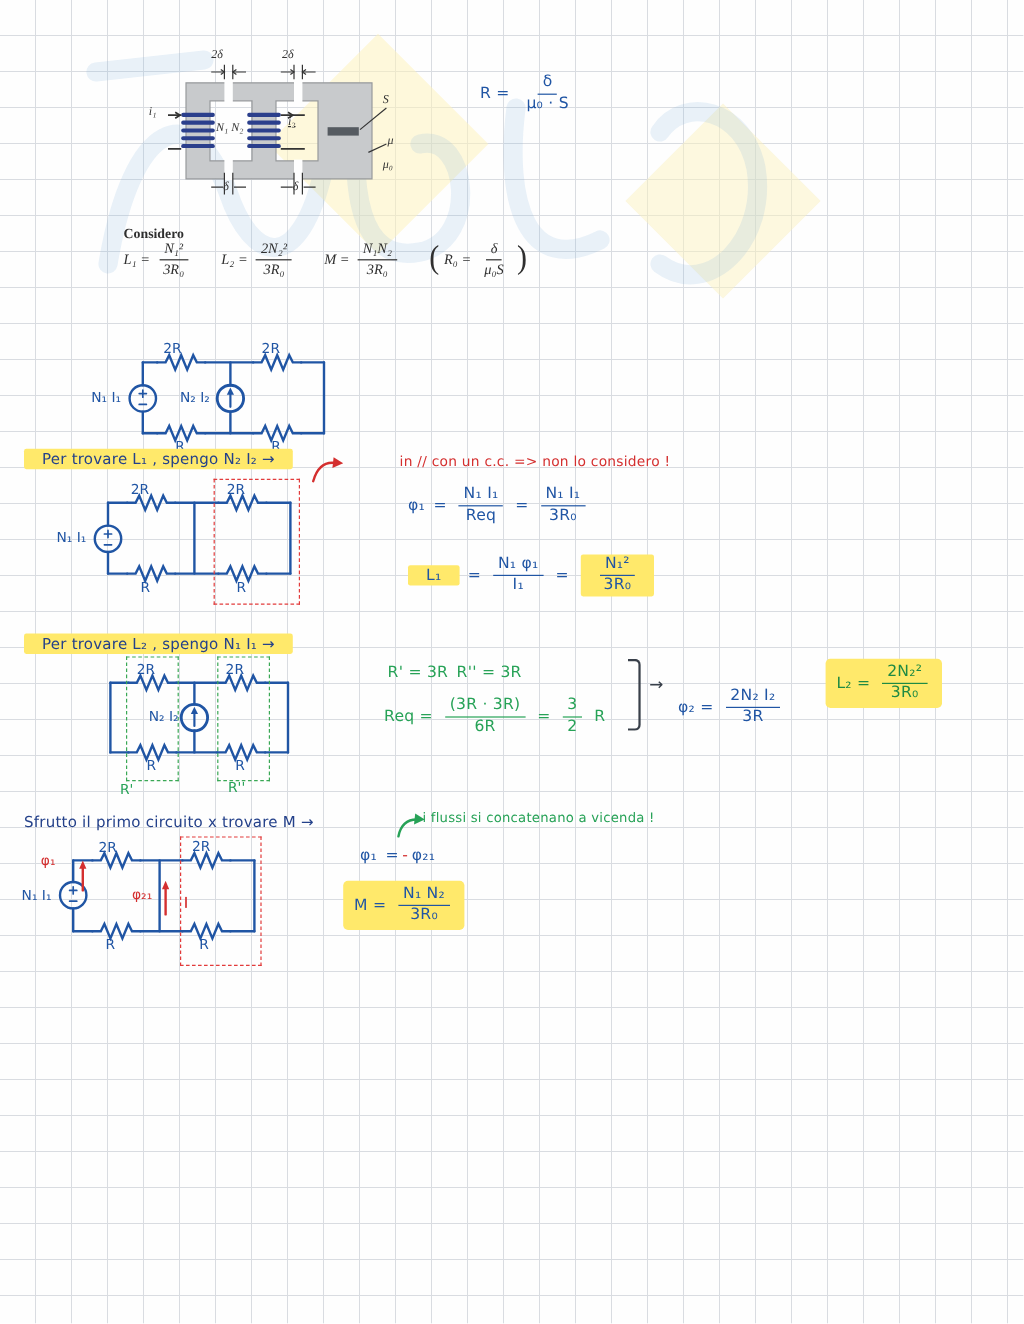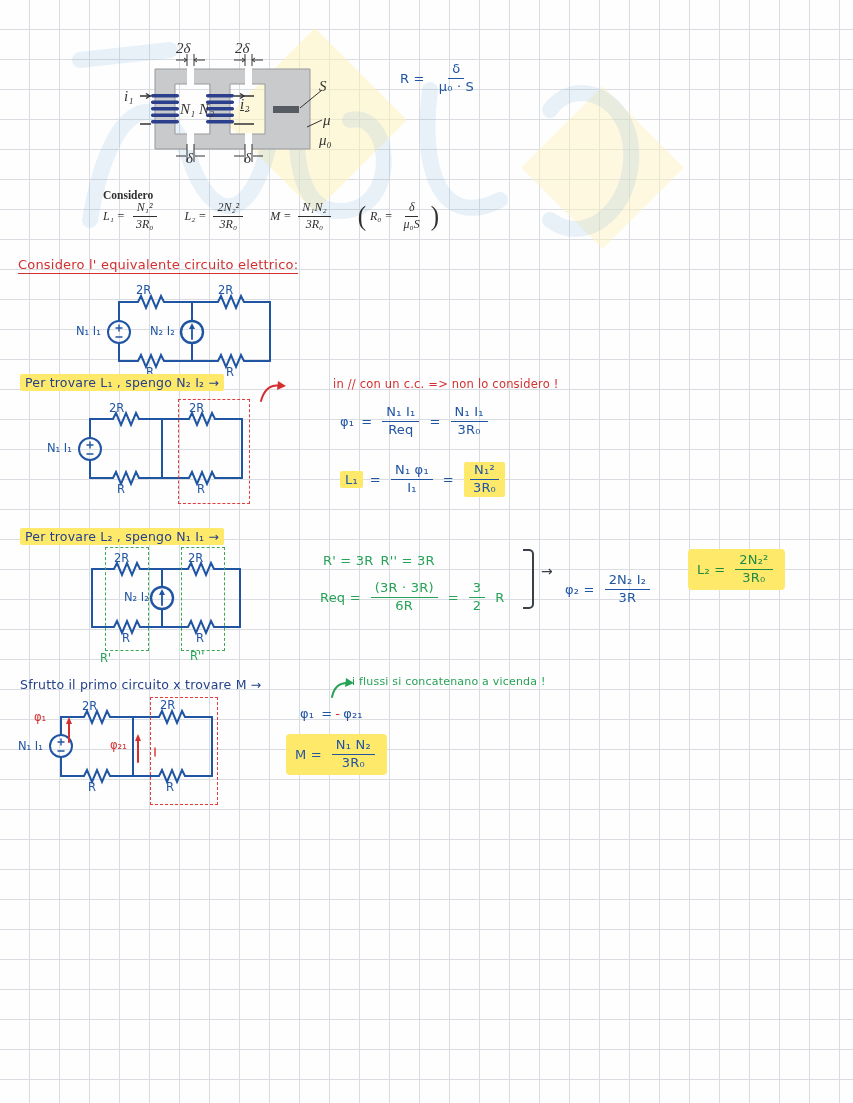--- a/index.html
+++ b/index.html
@@ -9,38 +9,38 @@
       repeating-linear-gradient(to right, transparent 0 29px, #d9dce1 29px 30px),
       repeating-linear-gradient(to bottom, transparent 0 29px, #d9dce1 29px 30px),
       #fefefe;
     font-family:"DejaVu Sans",sans-serif;}
   .abs{position:absolute;}
   .hw{font-family:"DejaVu Sans",sans-serif;letter-spacing:.2px;white-space:nowrap;}
   .ink{color:#24418a;}
   .red{color:#d42f2f;}
   .blue{color:#2055a4;}
   .green{color:#27a257;}
-  .hl{background:#ffe96b;padding:1px 5px;border-radius:2px;}
+  .hl{background:#ffe96b;padding:1px 15px;border-radius:2px;}
   .hlbox{background:#ffe96b;border-radius:4px;padding:4px 9px;}
   .title{font-size:13.5px;font-weight:bold;background:#ffe96b;padding:1px 6px;border-bottom:2px solid #d42f2f;}
   .printed{font-family:"Liberation Serif",serif;color:#2f2f2f;}
   .statement{font-size:11.5px;line-height:1.28;text-align:justify;width:458px;}
   .rlabel{font-size:11.5px;font-weight:bold;}
   .pmath{font-style:italic;font-size:12px;display:inline-flex;align-items:center;gap:4px;}
   .frac{display:inline-flex;flex-direction:column;align-items:center;text-align:center;vertical-align:middle;margin:0 3px;line-height:1.15;}
   .frac .n{padding:0 4px 1px;border-bottom:1.4px solid currentColor;}
   .frac .d{padding:1px 4px 0;}
   .pfrac .n{border-bottom:1px solid #2f2f2f;}
   .bigparen{font-size:25px;font-weight:300;font-style:normal;transform:scaleY(1.1);display:inline-block;}
   .heading{font-size:13px;border-bottom:1.6px solid #d42f2f;padding-bottom:1px;}
   .task{font-size:12.5px;}
   .note{font-size:11.5px;}
   .fmla{display:inline-flex;align-items:center;gap:7px;font-size:13px;}
   .clabel{position:absolute;font-size:11.5px;color:#2055a4;font-family:"DejaVu Sans",sans-serif;white-space:nowrap;}
-  .flabel{position:absolute;font-size:15px;font-style:italic;font-family:"Liberation Serif",serif;color:#333;white-space:nowrap;}
+  .flabel{position:absolute;font-size:10px;font-style:italic;font-family:"Liberation Serif",serif;color:#333;white-space:nowrap;}
   .dashed-red{position:absolute;border:1.6px dashed #e23b3b;}
   .dashed-green{position:absolute;border:1.6px dashed #3aa855;}
   .bracket{position:absolute;width:9px;height:56px;border-top:2.4px solid #39404a;border-right:2.4px solid #39404a;border-bottom:2.4px solid #39404a;border-radius:0 5px 5px 0;}
   .wm{position:absolute;opacity:.55;}
   svg{display:block;}
 </style>
 </head>
 <body>
 
 <div class="page">
@@ -146,21 +146,20 @@
       <span class="bigparen">(</span>
       <span>R₀ =</span>
       <span class="frac pfrac">
           <span class="n">δ</span>
           <span class="d">μ₀S</span>
         </span>
       <span class="bigparen">)</span>
     </span>
   </div>
 
-  <div class="abs hw red heading" style="left:18px;top:257px;">Considero l' equivalente circuito elettrico:</div>
 
   <div class="abs" style="left:80px;top:284px;width:200px;height:97px;">
     <svg width="200" height="97" viewBox="0 0 200 97" fill="none" stroke="#2055a4" stroke-width="2" stroke-linecap="round">
       <path d="M39,18 H51 M91,18 H131 M171,18 H190"></path>
       <path d="M51,18 h7 l3,-6 l5,12 l5,-12 l5,12 l5,-12 l3,6 h7"></path>
       <path d="M131,18 h7 l3,-6 l5,12 l5,-12 l5,12 l5,-12 l3,6 h7"></path>
       <path d="M39,77 H51 M91,77 H131 M171,77 H190"></path>
       <path d="M51,77 h7 l3,-6 l5,12 l5,-12 l5,12 l5,-12 l3,6 h7"></path>
       <path d="M131,77 h7 l3,-6 l5,12 l5,-12 l5,12 l5,-12 l3,6 h7"></path>
       <path d="M190,18 V77 M39,18 V37 M39,59 V77 M112,18 V37 M112,59 V77"></path>

